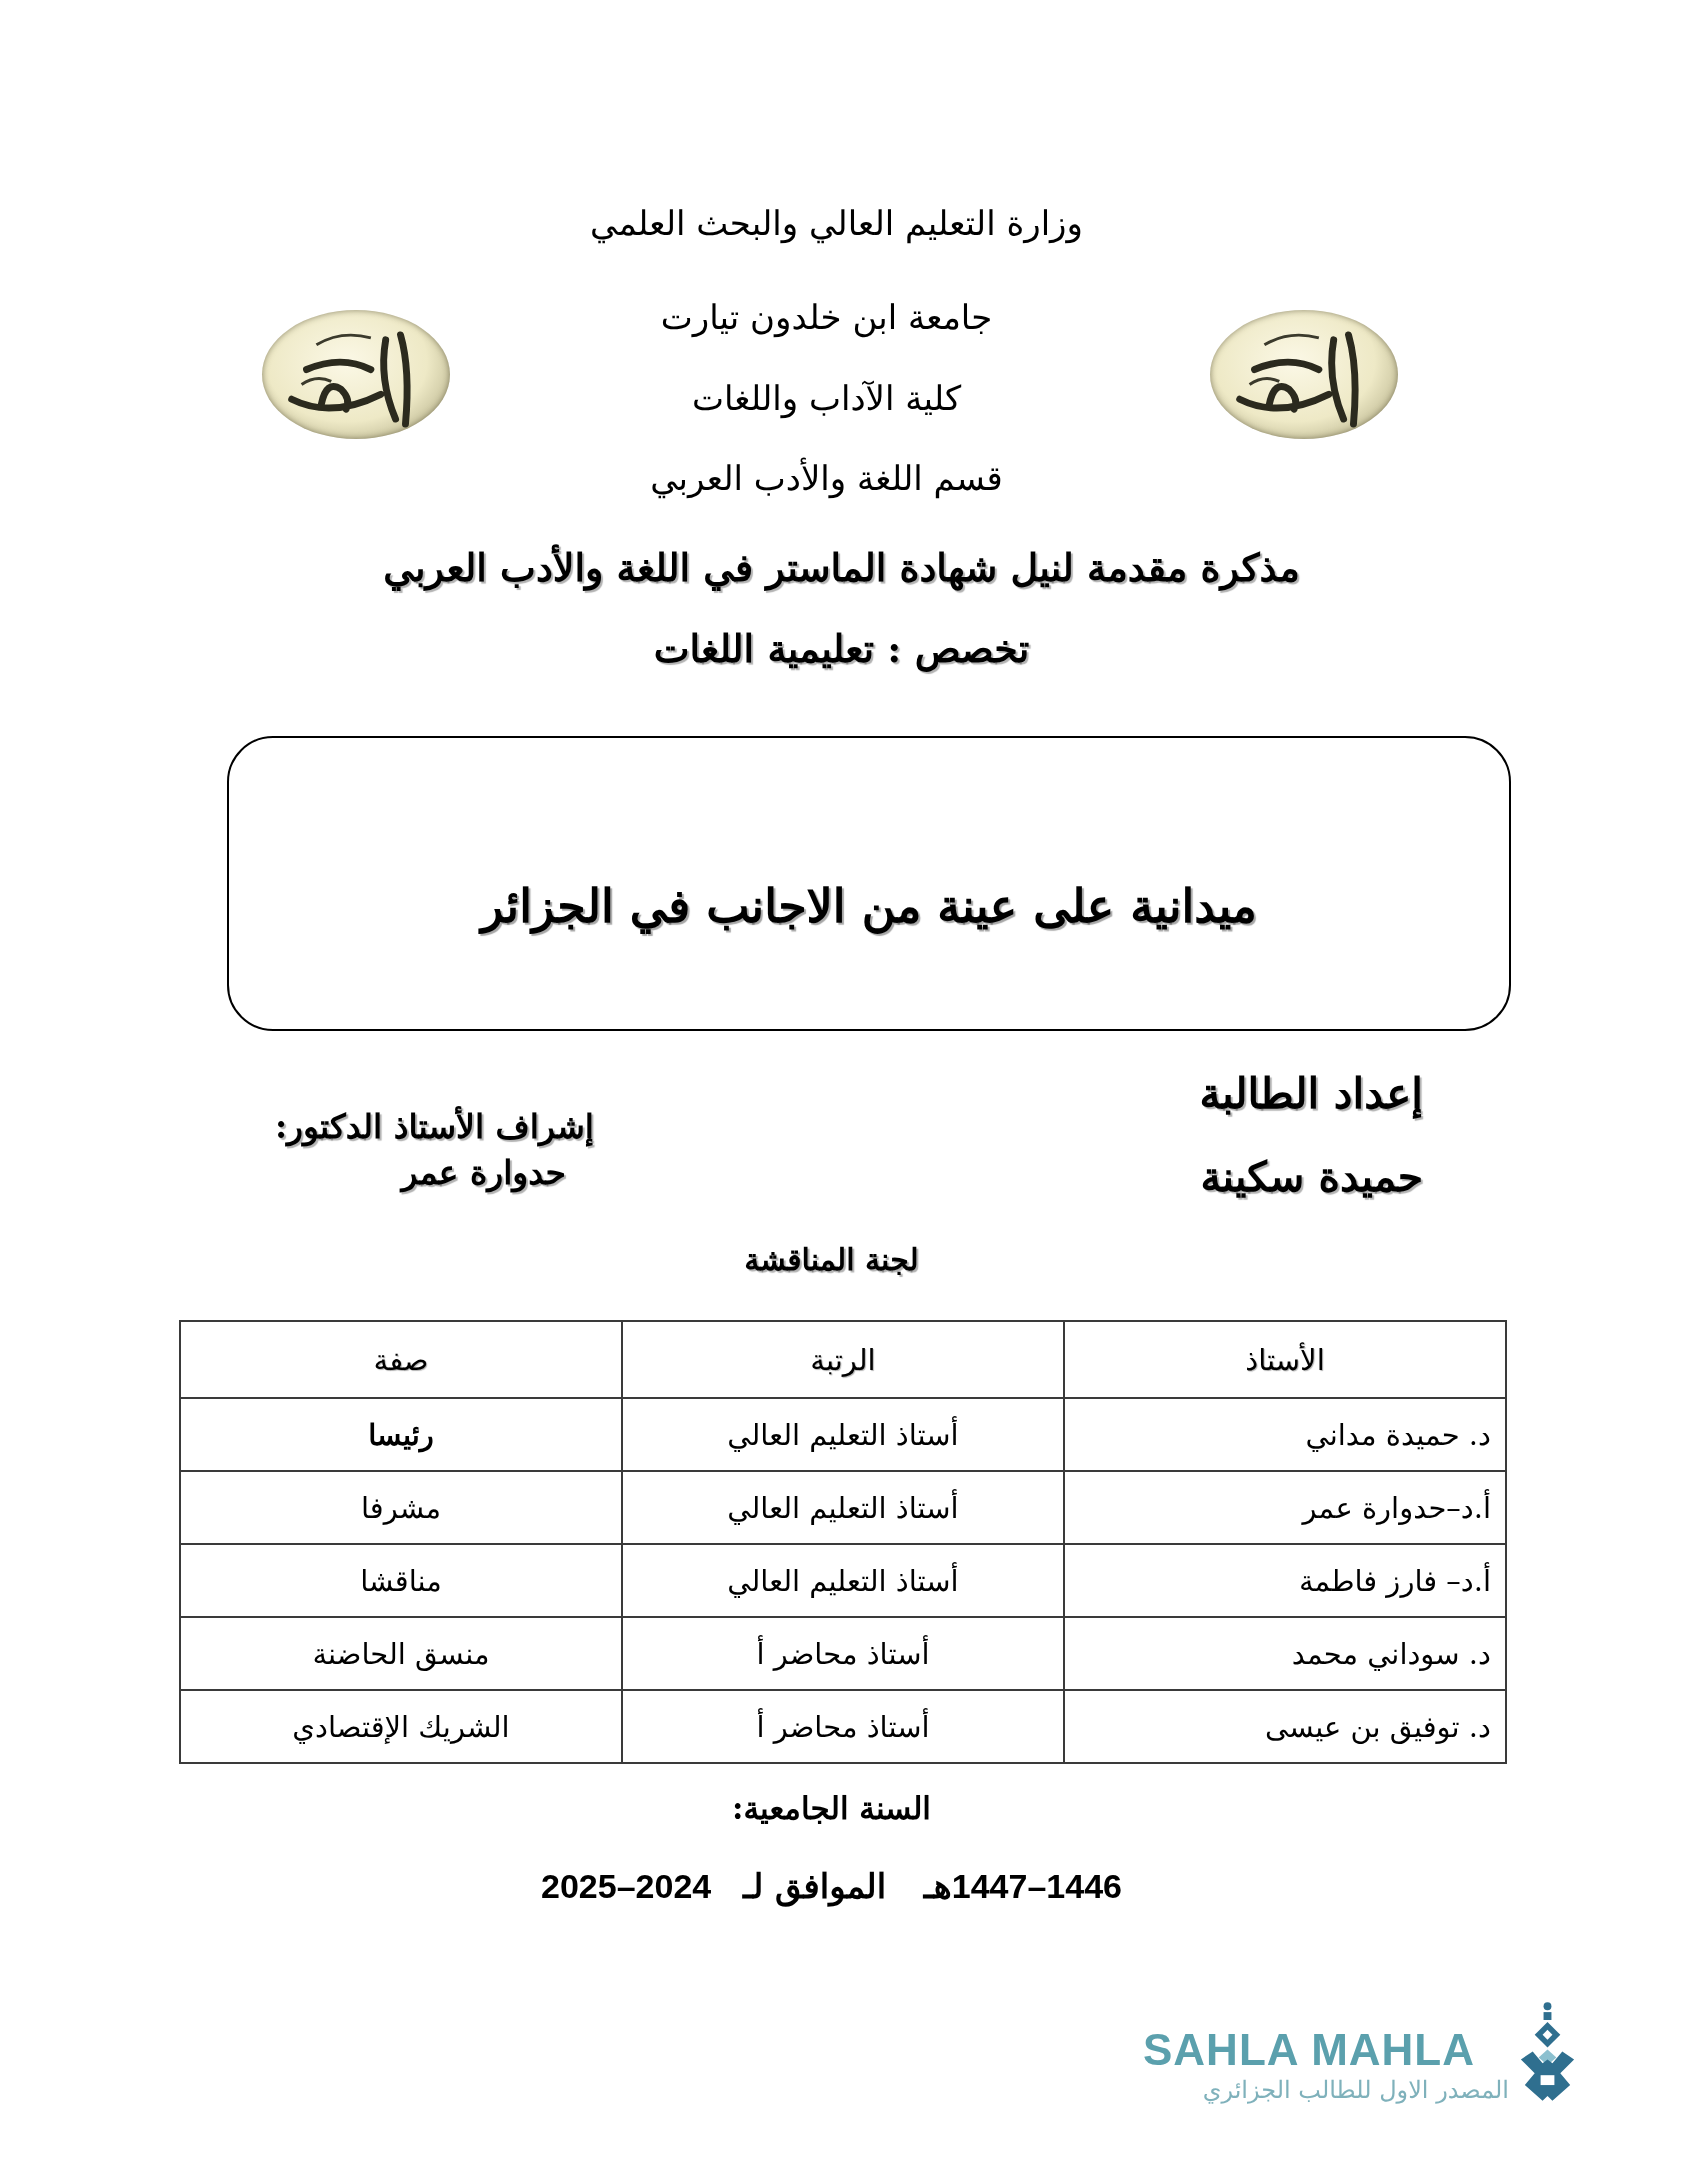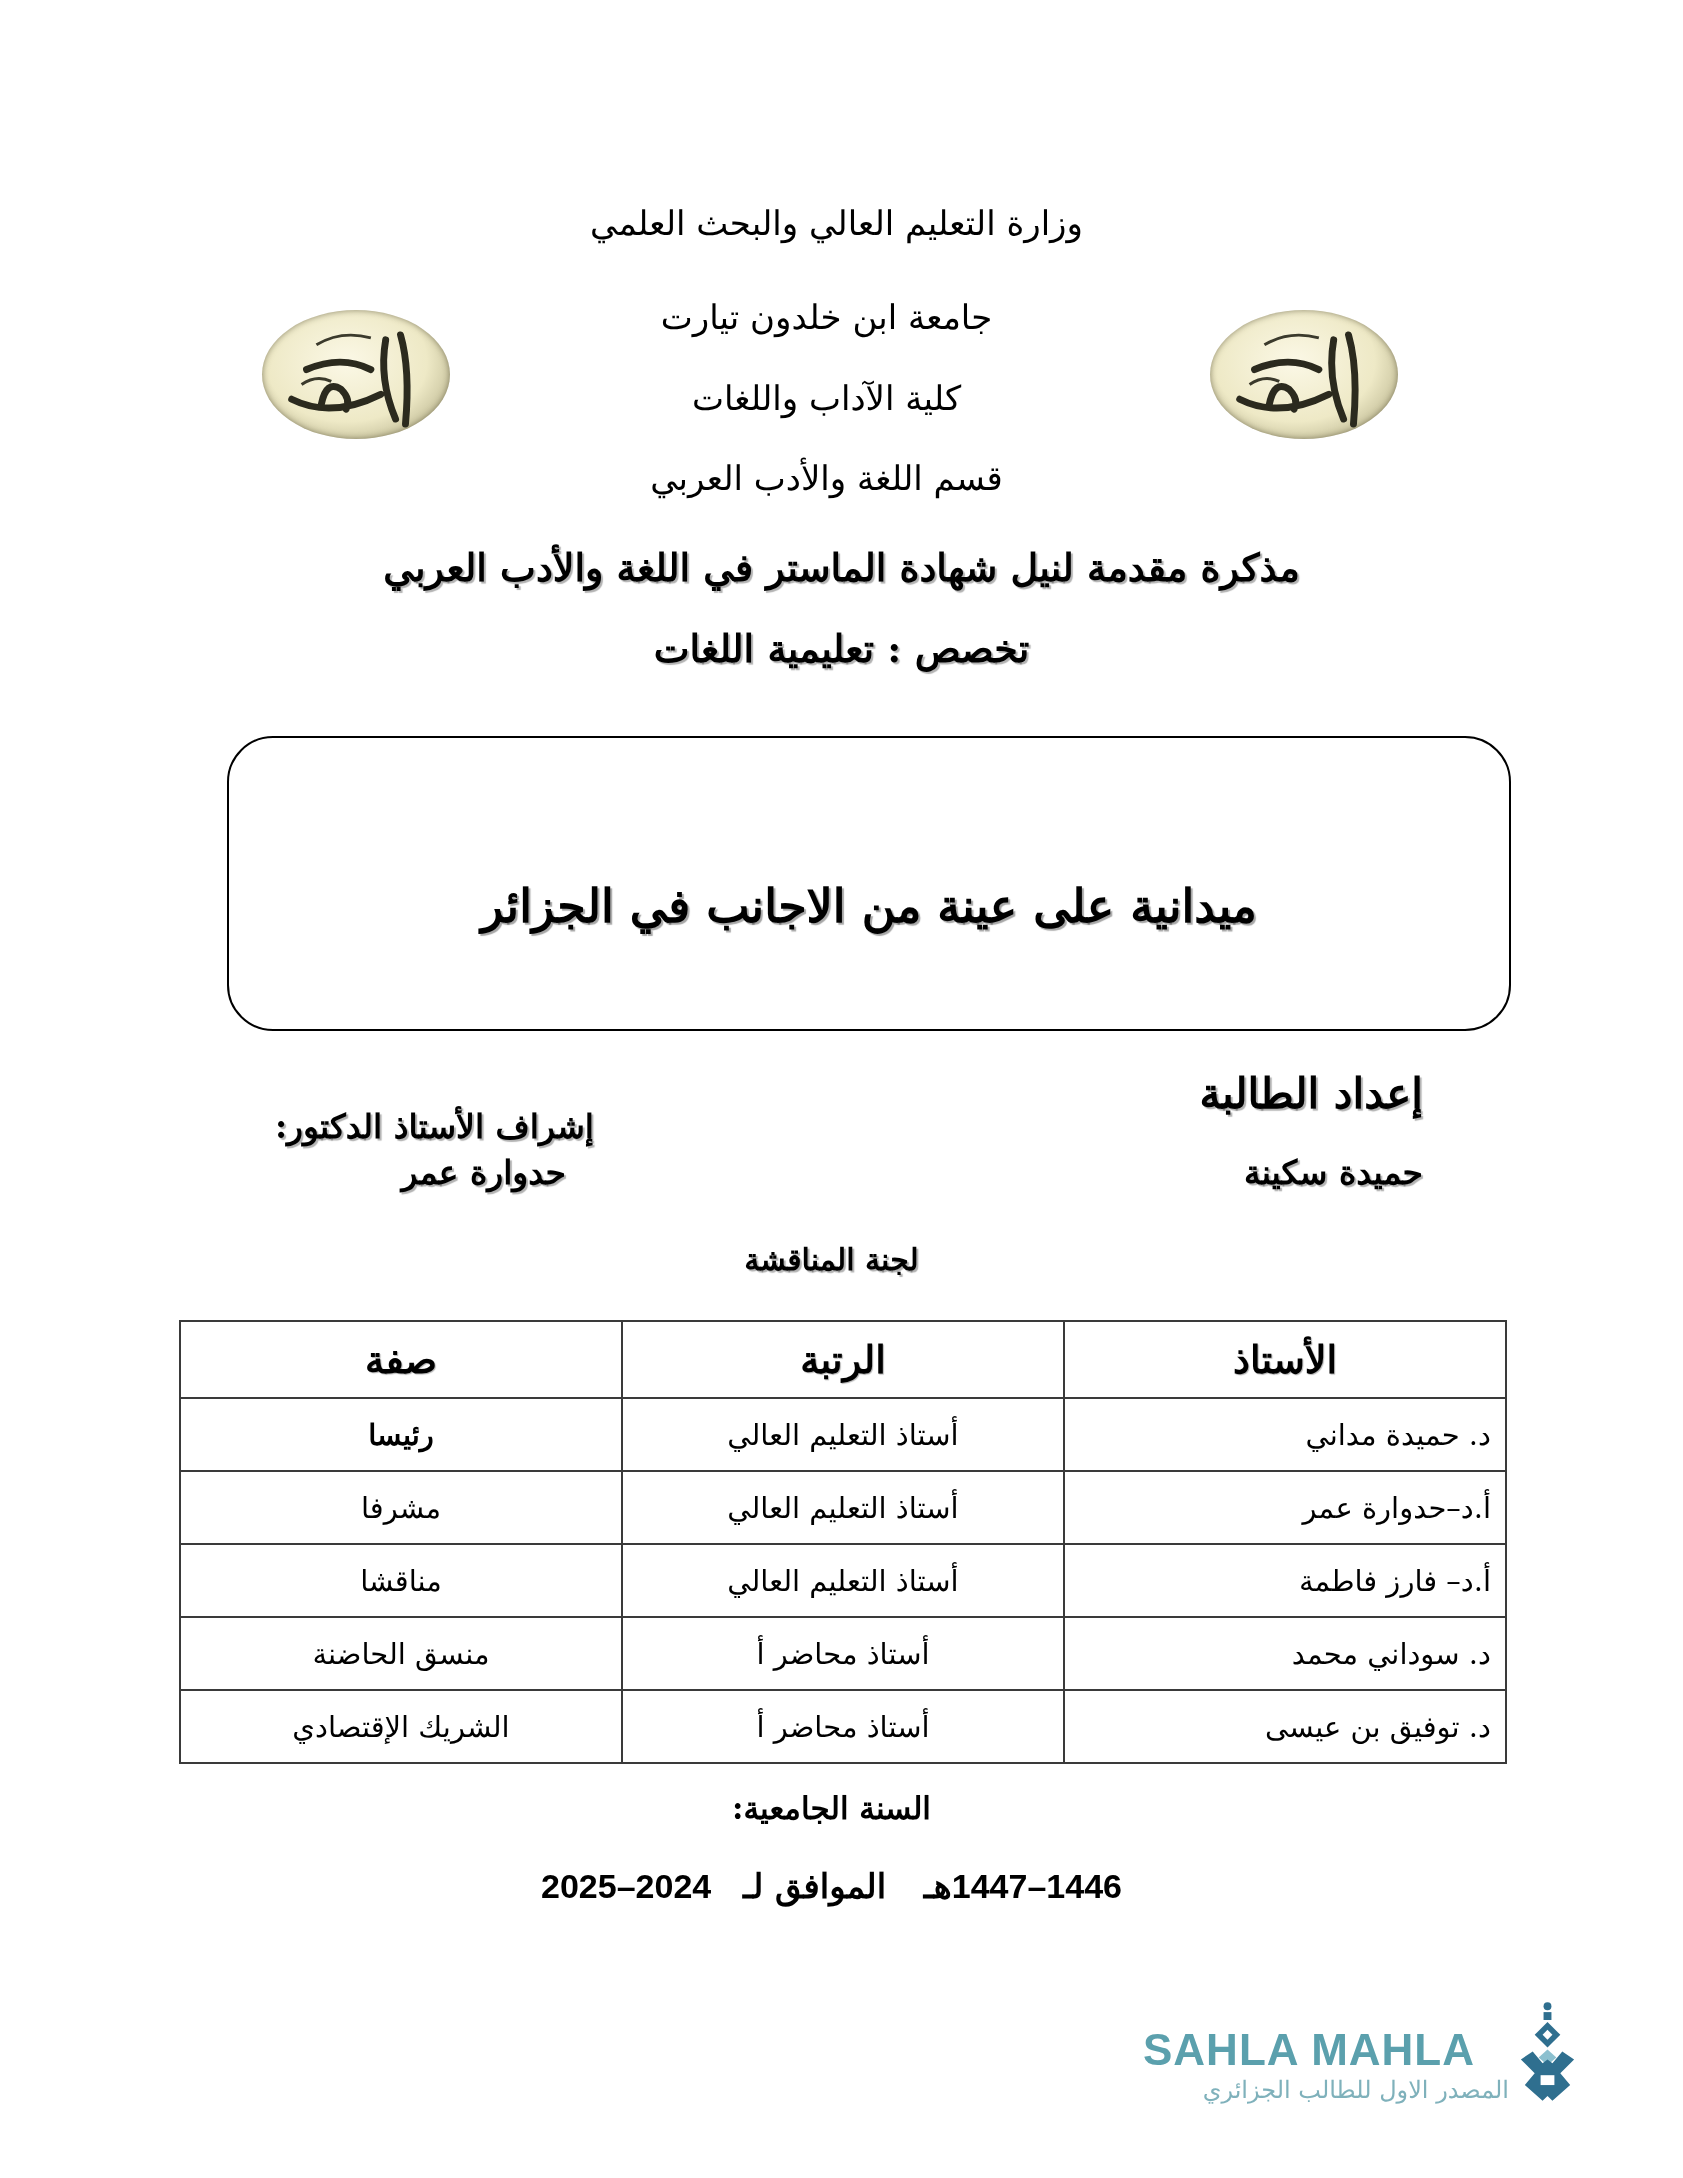--- a/index.html
+++ b/index.html
@@ -40,21 +40,21 @@
 
     
     table.committee {
       position: absolute; left: 179px; top: 1320px; width: 1325px;
       border-collapse: collapse; direction: rtl; table-layout: fixed;
     }
     table.committee td, table.committee th {
       border: 2px solid #3a3a3a; text-align: center; font-size: 29px;
       font-weight: normal; padding: 0 14px; white-space: nowrap;
     }
-    table.committee th { height: 75px; font-weight: bold; font-size: 38px; text-shadow: 1px 1px 1px rgba(0,0,0,0.3); }
+    table.committee th { height: 75px; font-weight: normal; font-size: 29px; text-shadow: 1px 1px 1px rgba(0,0,0,0.3); }
     table.committee td { height: 71px; }
     table.committee td.name-cell { text-align: right; }
     table.committee td.strong { font-weight: bold; }
 
     
     .wm-text {
       position: absolute; left: 1143px; top: 2025px;
       font-family: "Liberation Sans", sans-serif; font-weight: bold;
       font-size: 44px; color: #5ba0ad; letter-spacing: 1px; direction: ltr;
     }
@@ -86,21 +86,21 @@
 </div>
 
 <div class="center-line bold shadowed" style="top:545px; font-size:38px;">مذكرة مقدمة لنيل شهادة الماستر  في اللغة والأدب العربي</div>
 <div class="center-line bold shadowed" style="top:626px; font-size:38px;">تخصص :  تعليمية اللغات</div>
 
 <div class="title-box">
   <div class="title-line" style="top:141px;">ميدانية على عينة من الاجانب في الجزائر</div>
 </div>
 
 <div class="abs bold shadowed" style="right:260px; top:1069px; font-size:42px; direction:rtl; white-space:nowrap;">إعداد الطالبة</div>
-<div class="abs bold shadowed" style="right:260px; top:1153px; font-size:33px; direction:rtl; white-space:nowrap;">حميدة سكينة</div>
+<div class="abs bold shadowed" style="right:260px; top:1153px; font-size:41px; direction:rtl; white-space:nowrap;">حميدة سكينة</div>
 <div class="abs bold shadowed" style="right:1089px; top:1107px; font-size:33px; direction:rtl; white-space:nowrap;">إشراف الأستاذ الدكتور:</div>
 <div class="abs bold shadowed" style="right:1117px; top:1153px; font-size:33px; direction:rtl; white-space:nowrap;">حدوارة عمر</div>
 
 <div class="center-line bold shadowed" style="top:1242px; left:-10px; font-size:30px;">لجنة المناقشة</div>
 
 <table class="committee">
   <colgroup>
     <col style="width:442px">
     <col style="width:442px">
     <col style="width:442px">

